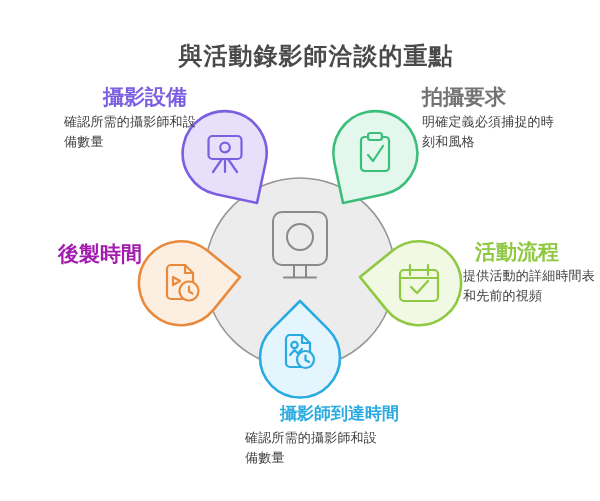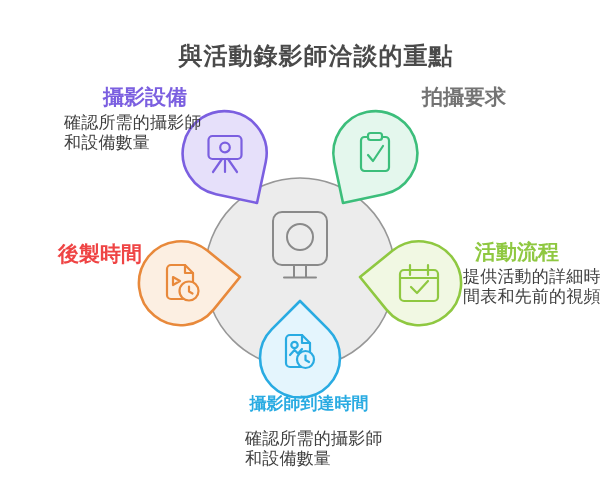--- a/index.html
+++ b/index.html
@@ -4,30 +4,30 @@
 <style>
   html,body{margin:0;padding:0;background:#fff;}
   body{width:600px;height:501px;position:relative;overflow:hidden;
        font-family:"DejaVu Sans","Liberation Sans",sans-serif;}
   .stage{position:absolute;inset:0;}
   svg.diagram{position:absolute;left:0;top:0;}
   .main-title{position:absolute;top:24px;left:0;width:600px;text-align:center;
               font-size:24px;font-weight:bold;letter-spacing:1px;
               transform:translateX(16px);}
   .node-title{position:absolute;font-size:21px;font-weight:bold;line-height:21px;white-space:nowrap;}
-  .node-desc{position:absolute;font-size:17px;line-height:20px;color:#404040;letter-spacing:.2px;}
+  .node-desc{position:absolute;font-size:13px;line-height:20px;color:#404040;letter-spacing:.2px;}
   .t-purple{left:40px;top:87px;width:147px;text-align:right;}
   .d-purple{left:64px;top:112px;width:138px;}
   .t-green{left:422px;top:87px;width:160px;text-align:left;}
   .d-green{left:422px;top:112px;width:138px;}
   .t-orange{left:22px;top:244px;width:120px;text-align:right;}
   .d-orange{left:54px;top:267px;width:138px;}
   .t-lime{left:475px;top:242px;width:130px;text-align:left;}
   .d-lime{left:463px;top:266px;width:140px;}
-  .t-blue{left:219px;top:393px;width:180px;text-align:center;font-size:17px;}
+  .t-blue{left:219px;top:403px;width:180px;text-align:right;font-size:17px;}
   .d-blue{left:245px;top:428px;width:138px;}
 </style>
 </head>
 <body>
 
 <div class="stage">
 
   <h1 class="main-title" style="color: rgb(74, 74, 74);">與活動錄影師洽談的重點</h1>
 
   <svg class="diagram" width="600" height="501" viewBox="0 0 600 501" fill="none" xmlns="http://www.w3.org/2000/svg">
@@ -89,22 +89,23 @@
       <path d="M-9,3 L-4.5,-2 L-1,1.5 L3,-3"></path>
       <circle cx="6.5" cy="7.5" r="8.5" fill="#E4F5FD"></circle>
       <path d="M6.5,3.5 V8 L10,10"></path>
     </g>
   </svg>
 
   <div class="node-title t-purple" style="color: rgb(123, 95, 224);">攝影設備</div>
   <div class="node-desc d-purple">確認所需的攝影師和設備數量</div>
 
   <div class="node-title t-green" style="color: #737373;">拍攝要求</div>
+  <div class="node-desc d-green">明確定義必須捕捉的時刻和風格</div>
 
-  <div class="node-title t-orange" style="color: #ef4444;">後製時間</div>
+  <div class="node-title t-orange" style="color: #a21caf;">後製時間</div>
 
   <div class="node-title t-lime" style="color: rgb(143, 200, 65);">活動流程</div>
   <div class="node-desc d-lime">提供活動的詳細時間表和先前的視頻</div>
 
   <div class="node-title t-blue" style="color: rgb(41, 171, 226);">攝影師到達時間</div>
   <div class="node-desc d-blue">確認所需的攝影師和設備數量</div>
 
 </div>
 
 </body></html>

